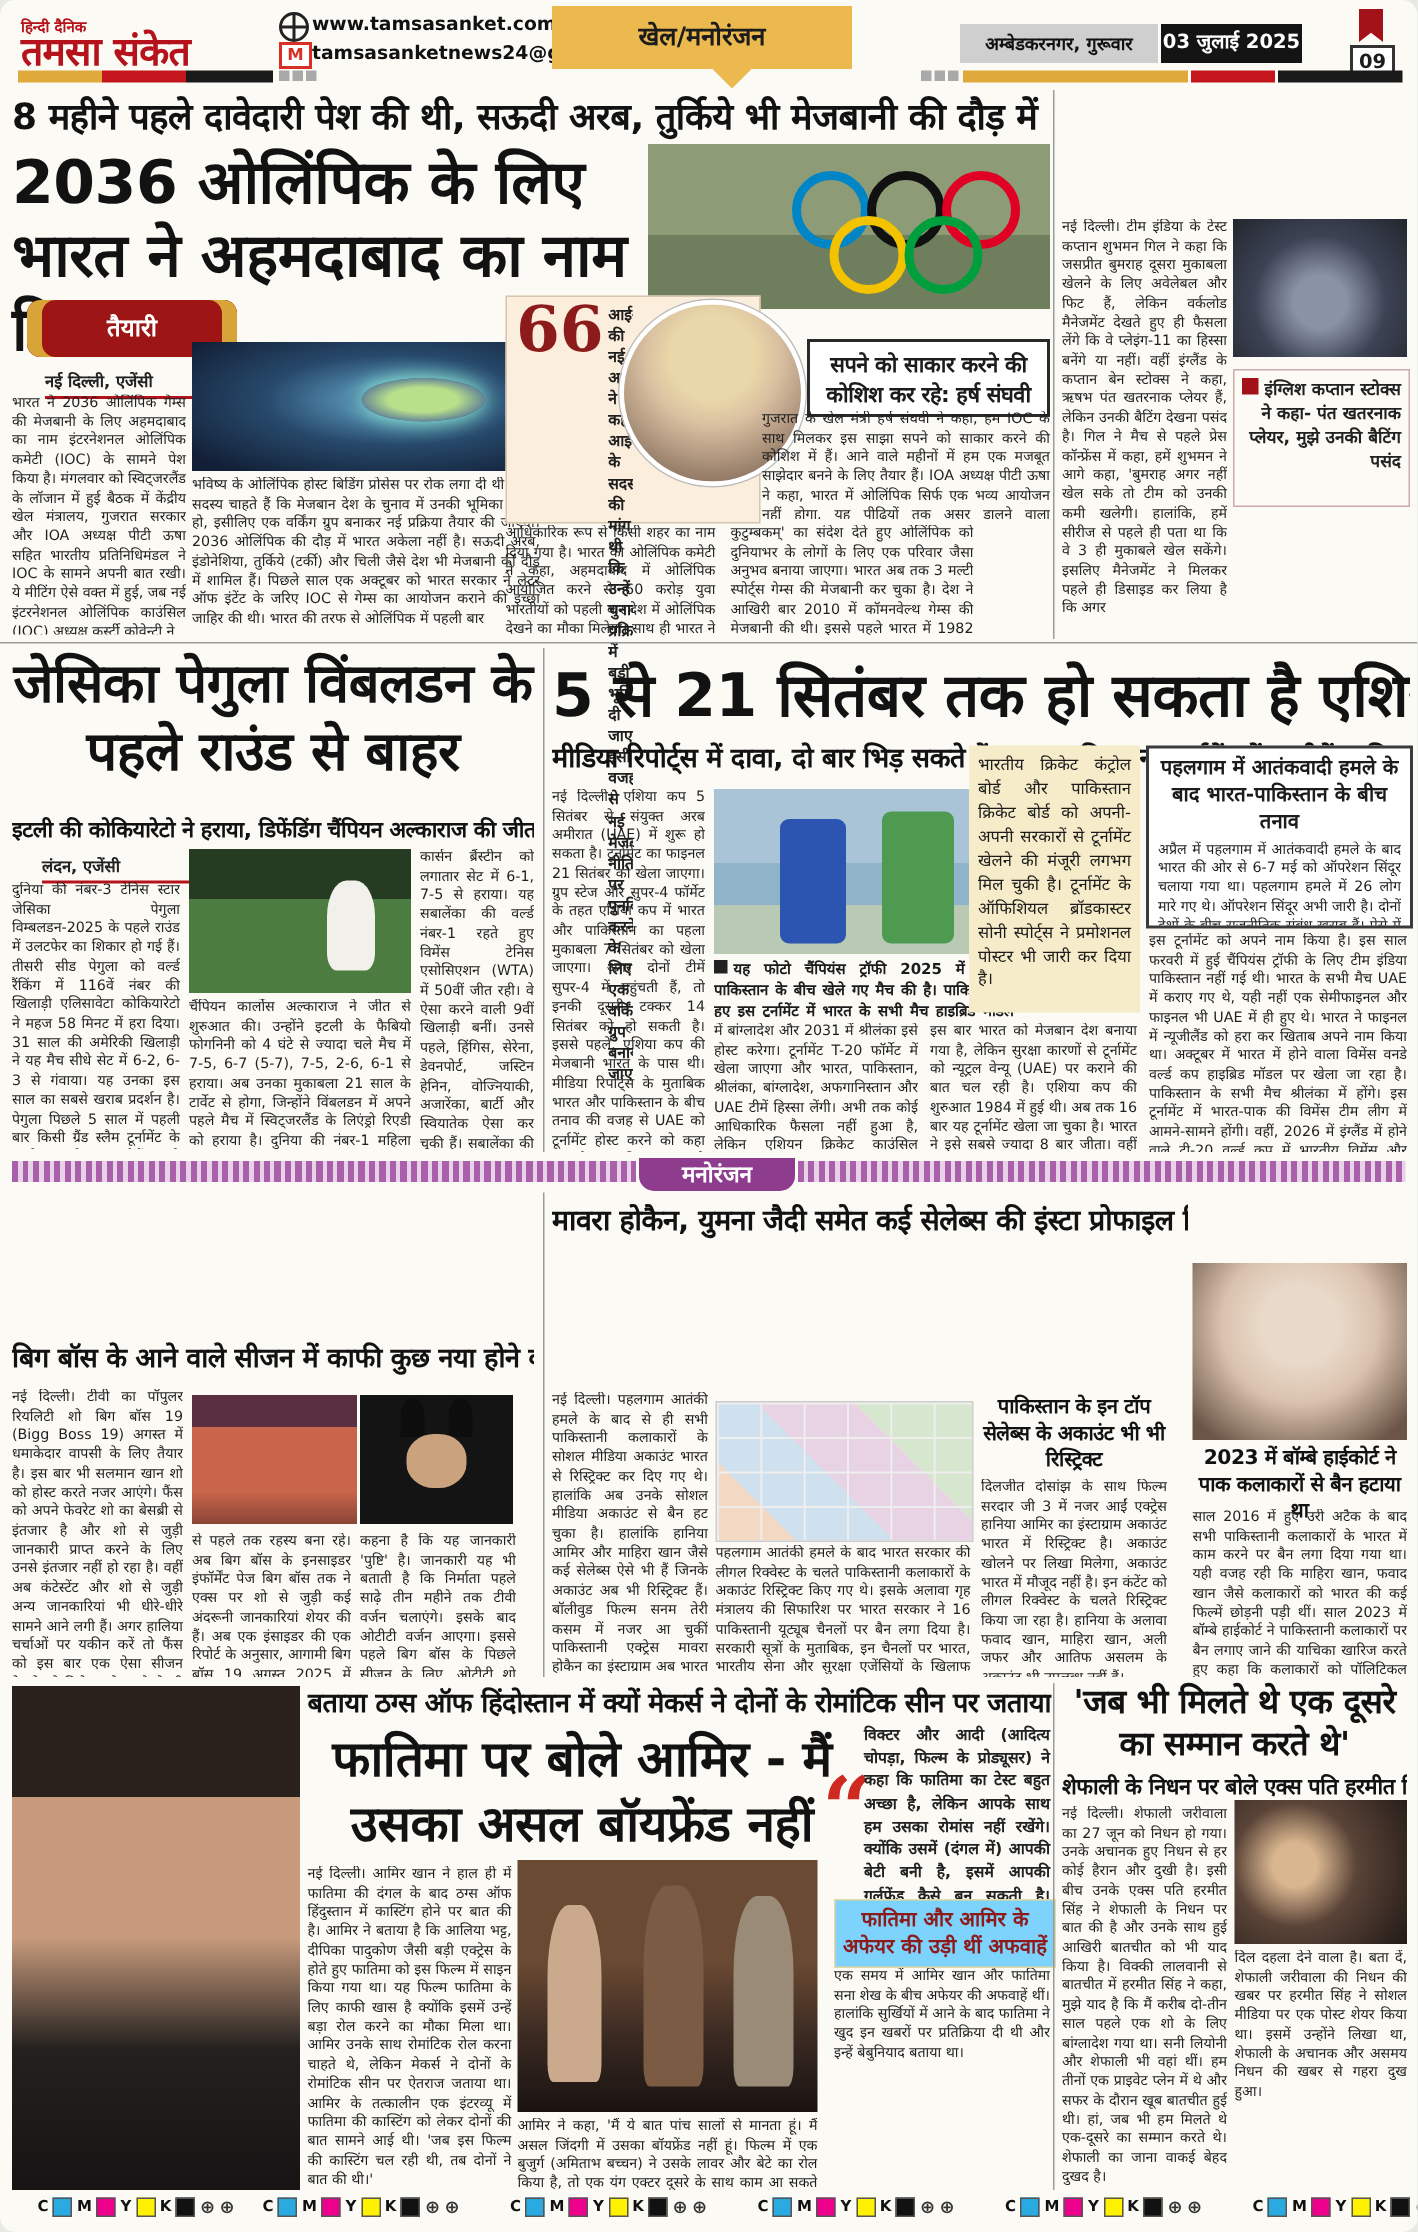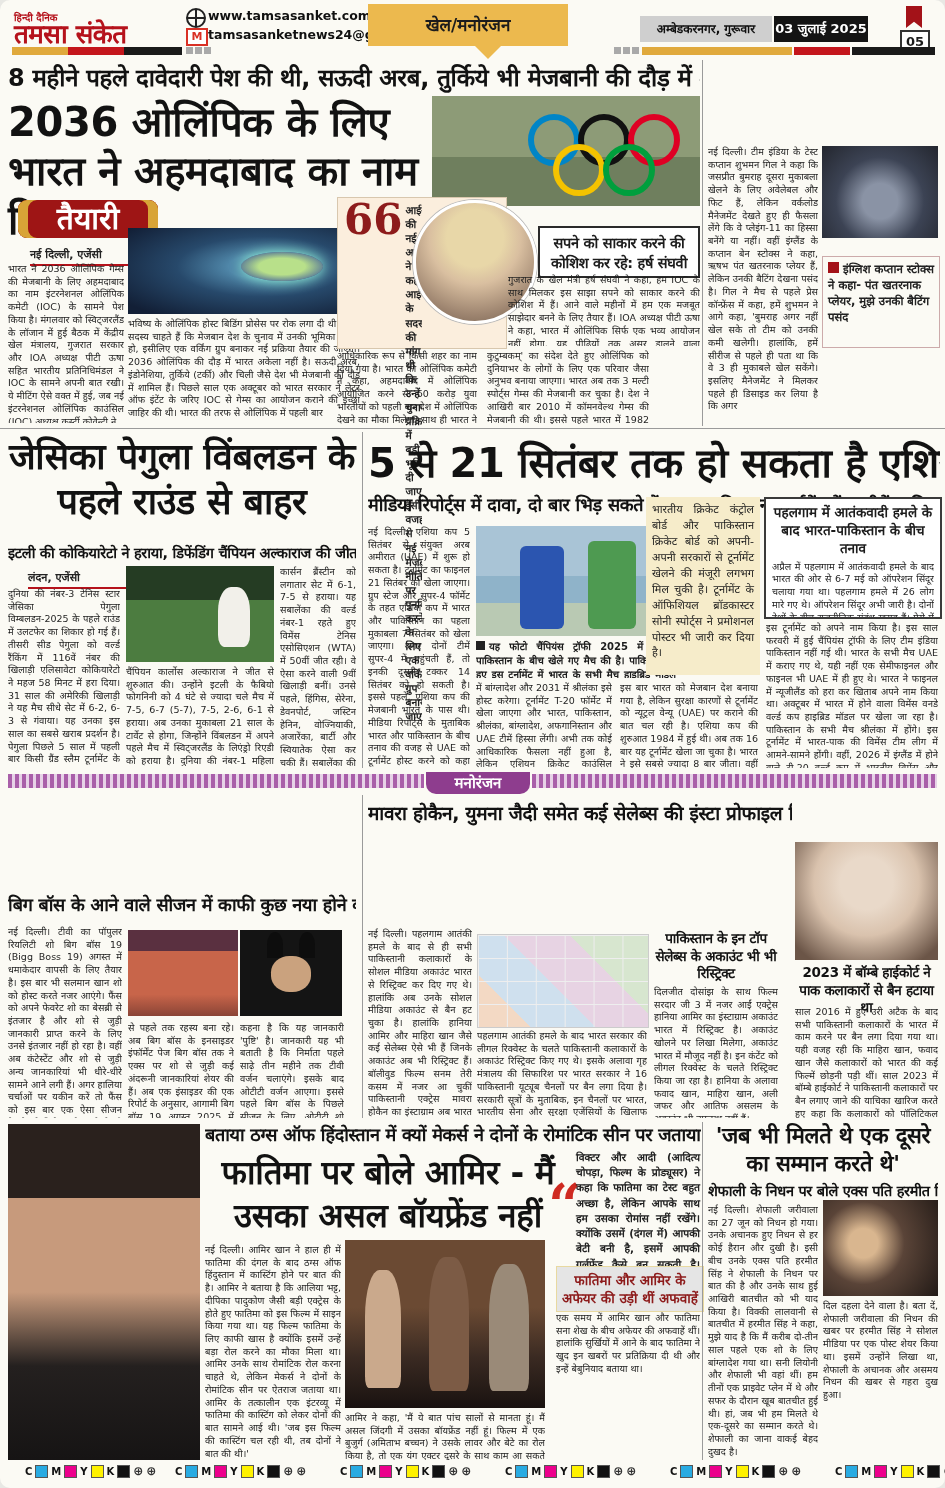--- a/index.html
+++ b/index.html
@@ -20,35 +20,35 @@
   .mast-contact{font-size:12.5px;font-weight:bold;color:#111;}
   .banner{background:#ecb94e;text-align:center;font-weight:bold;font-size:17px;line-height:42px;}
   .banner-tri{width:0;height:0;border-left:13px solid transparent;border-right:13px solid transparent;border-top:13px solid #ecb94e;}
   .locbox{background:#cfcfcf;color:#111;font-weight:bold;font-size:12px;text-align:center;line-height:26px;}
   .datebox{background:#141414;color:#fff;font-weight:bold;font-size:13px;text-align:center;line-height:26px;}
   .seg{height:8px;}
   .sq{width:7px;height:7px;background:#a9a9a9;}
   .pgflag{width:16px;height:22px;background:#a31218;clip-path:polygon(0 0,100% 0,100% 100%,50% 72%,0 100%);}
   .pgnum{width:26px;height:20px;border:2px solid #333;background:#fff;font-weight:bold;font-size:13px;text-align:center;line-height:20px;}
   
-  .tag-pill{background:#9e1515;border-radius:9px;color:#fff;font-weight:bold;font-size:30px;text-align:center;line-height:38px;
+  .tag-pill{background:#9e1515;border-radius:9px;color:#fff;font-weight:bold;font-size:16px;text-align:center;line-height:38px;
             box-shadow:inset 10px 0 0 #d8a437,inset -10px 0 0 #d8a437,inset 13px 0 0 #9e1515,inset -13px 0 0 #9e1515;}
   .quote-box{background:#fbeedd;border:1px solid #d8c7ae;padding:5px 6px;}
   .quote-num{font-family:"DejaVu Serif","Liberation Serif",serif;font-size:42px;line-height:34px;color:#8d1b1b;font-weight:bold;float:left;margin-right:3px;}
   .subbox{border:2px solid #2a2a2a;background:#fff;font-weight:bold;font-size:14.5px;text-align:center;padding:4px 3px;letter-spacing:-0.3px;}
   .callout{border:1px solid #caa;padding:4px 5px;font-size:11.5px;font-weight:bold;line-height:1.4;color:#222;}
   .callout .bullet{display:inline-block;width:11px;height:11px;background:#a31218;margin-right:4px;}
   .beige{background:#f6ecca;padding:5px 6px;font-weight:normal;font-size:11px;line-height:1.45;text-align:justify;}
   .borderbox{border:2px solid #3a3a3a;background:#fff;padding:4px 6px;}
   .borderbox .ttl{font-weight:bold;font-size:13.5px;text-align:center;line-height:1.35;margin-bottom:3px;}
   .capt{font-weight:bold;font-size:10px;line-height:1.4;text-align:justify;}
   .capt .csq{display:inline-block;width:9px;height:9px;background:#222;margin-right:4px;}
   .ent-strip{height:14px;background:repeating-linear-gradient(90deg,#a95fa9 0 4px,#e7d2e7 4px 7px);}
   .ent-tab{background:#8e3d8e;color:#fff;font-weight:bold;font-size:15px;text-align:center;line-height:22px;border-radius:0 0 10px 10px;}
-  .yellowbox{background:#e5e5e5;border:1px solid #e8d9a0;text-align:center;font-weight:bold;color:#8d1b1b;font-size:13.5px;line-height:1.35;padding:4px 2px;}
+  .yellowbox{background:#7dd3fc;border:1px solid #e8d9a0;text-align:center;font-weight:bold;color:#8d1b1b;font-size:13.5px;line-height:1.35;padding:4px 2px;}
   .bigquote{font-family:"DejaVu Serif",serif;font-size:58px;color:#cf2a21;line-height:40px;font-weight:bold;}
   .qtext{font-size:10.5px;font-weight:bold;line-height:1.45;text-align:justify;color:#222;}
   
   .ph-crowd{background:linear-gradient(180deg,#8d9b77 0 55%,#6f7f5e 55% 100%);}
   .ring{position:absolute;border-radius:50%;border:6px solid;width:40px;height:40px;background:transparent;}
   .ph-stadium{background:radial-gradient(ellipse at 62% 45%,#4f86a8 0 18%,#27496b 45%,#121f36 90%);}
   .stad-bowl{position:absolute;left:52%;top:28%;width:38%;height:34%;border-radius:50%;background:radial-gradient(#b8e08a 0 40%,#5a7a98 75%);box-shadow:0 0 14px #9fd;}
   .ph-portrait{border-radius:50%;background:radial-gradient(circle at 50% 30%,#e8d7a8 0 28%,#d9bfa0 45%,#9e8570 75%,#6e5a4a);border:3px solid #fff;box-shadow:0 0 0 1px #bbb;}
   .ph-presser{background:radial-gradient(circle at 50% 60%,#8a93a5 0 22%,#3c4354 55%,#23262e);}
   .ph-tennis{background:linear-gradient(180deg,#253c23 0 35%,#4c7c40 35% 100%);}
@@ -83,21 +83,21 @@
   <div class="abs" style="left:186px;top:28px;width:18px;height:14px;border:2px solid #d93025;background:#fff;color:#d93025;font-weight:bold;font-size:11px;line-height:13px;text-align:center;">M</div>
   <div class="abs mast-contact" style="left:208px;top:27px;">tamsasanketnews24@gmail.com</div>
 
   <div class="abs banner" style="left:368px;top:4px;width:200px;height:42px;">खेल/मनोरंजन</div>
   <div class="abs banner-tri" style="left:475px;top:46px;"></div>
 
   <div class="abs locbox" style="left:640px;top:16px;width:132px;height:26px;">अम्बेडकरनगर, गुरूवार</div>
   <div class="abs datebox" style="left:774px;top:16px;width:94px;height:26px;">03 जुलाई 2025</div>
 
   <div class="abs pgflag" style="left:906px;top:6px;"></div>
-  <div class="abs pgnum" style="left:900px;top:30px;">05</div>
+  <div class="abs pgnum" style="left:900px;top:30px;">09</div>
 
   <div class="abs seg" style="left:12px;top:47px;width:56px;background:#e0a93c;"></div>
   <div class="abs seg" style="left:68px;top:47px;width:56px;background:#c4161c;"></div>
   <div class="abs seg" style="left:124px;top:47px;width:58px;background:#1a1a1a;"></div>
   <div class="abs sq" style="left:186px;top:47px;"></div>
   <div class="abs sq" style="left:195px;top:47px;"></div>
   <div class="abs sq" style="left:204px;top:47px;"></div>
   <div class="abs sq" style="left:614px;top:47px;"></div>
   <div class="abs sq" style="left:623px;top:47px;"></div>
   <div class="abs sq" style="left:632px;top:47px;"></div>
@@ -139,21 +139,21 @@
 
   <div class="abs subbox" style="left:538px;top:226px;width:152px;">सपने को साकार करने की कोशिश कर रहे: हर्ष संघवी</div>
   <div class="abs bt" style="left:508px;top:274px;width:192px;height:72px;">गुजरात के खेल मंत्री हर्ष संघवी ने कहा, हम IOC के साथ मिलकर इस साझा सपने को साकार करने की कोशिश में हैं। आने वाले महीनों में हम एक मजबूत साझेदार बनने के लिए तैयार हैं। IOA अध्यक्ष पीटी ऊषा ने कहा, भारत में ओलिंपिक सिर्फ एक भव्य आयोजन नहीं होगा, यह पीढ़ियों तक असर डालने वाला ऐतिहासिक आयोजन होगा।</div>
   <div class="abs bt" style="left:337px;top:350px;width:140px;height:74px;">आधिकारिक रूप से किसी शहर का नाम दिया गया है। भारत की ओलिंपिक कमेटी ने कहा, अहमदाबाद में ओलिंपिक आयोजित करने से 60 करोड़ युवा भारतीयों को पहली बार देश में ओलिंपिक देखने का मौका मिलेगा। साथ ही भारत ने 'वसुधैव</div>
   <div class="abs bt" style="left:487px;top:350px;width:162px;height:74px;">कुटुम्बकम्' का संदेश देते हुए ओलिंपिक को दुनियाभर के लोगों के लिए एक परिवार जैसा अनुभव बनाया जाएगा। भारत अब तक 3 मल्टी स्पोर्ट्स गेम्स की मेजबानी कर चुका है। देश ने आखिरी बार 2010 में कॉमनवेल्थ गेम्स की मेजबानी की थी। इससे पहले भारत में 1982 और 1951 के एशियन गेम्स भी कराए जा चुके हैं।</div>
 
   <div class="abs vline" style="left:702px;top:60px;height:366px;"></div>
   <div class="abs bt" style="left:708px;top:146px;width:110px;height:278px;"><span>नई दिल्ली। टीम इंडिया के टेस्ट कप्तान शुभमन गिल ने कहा कि जसप्रीत बुमराह दूसरा मुकाबला खेलने के लिए अवेलेबल और फिट हैं, लेकिन वर्कलोड मैनेजमेंट देखते हुए ही फैसला लेंगे कि वे प्लेइंग-11 का हिस्सा बनेंगे या नहीं। वहीं इंग्लैंड के कप्तान बेन स्टोक्स ने कहा, ऋषभ पंत खतरनाक प्लेयर हैं, लेकिन उनकी बैटिंग देखना पसंद है। गिल ने मैच से पहले प्रेस कॉन्फ्रेंस में कहा, हमें</span> <span>शुभमन ने आगे कहा, 'बुमराह अगर नहीं खेल सके तो टीम को उनकी कमी खलेगी। हालांकि, हमें सीरीज से पहले ही पता था कि वे 3 ही मुकाबले खेल सकेंगे। इसलिए मैनेजमेंट ने मिलकर पहले ही डिसाइड कर लिया है कि अगर</span></div>
 
   <div class="abs photo ph-presser" style="left:822px;top:146px;width:116px;height:92px;"></div>
-  <div class="abs callout" style="left:822px;top:256px;width:106px;height:82px;">
+  <div class="abs callout" style="left:822px;top:246px;width:106px;height:82px;text-align:right;">
     <span class="bullet"></span><span>इंग्लिश कप्तान स्टोक्स ने कहा- पंत खतरनाक प्लेयर, मुझे उनकी बैटिंग पसंद</span>
   </div>
 
   <div class="abs hline" style="left:0;top:428px;width:945px;"></div>
 
   <div class="abs hl" style="left:8px;top:434px;width:348px;height:104px;font-size:36px;line-height:1.25;text-align:center;">जेसिका पेगुला विंबलडन के पहले राउंड से बाहर</div>
   <div class="abs hl" style="left:8px;top:542px;width:348px;height:20px;font-size:14.5px;white-space:nowrap;overflow:hidden;">इटली की कोकियारेटो ने हराया, डिफेंडिंग चैंपियन अल्काराज की जीत से शुरुआत</div>
 
   <div class="abs" style="left:28px;top:566px;">
     <span class="dl">लंदन, एजेंसी</span>

